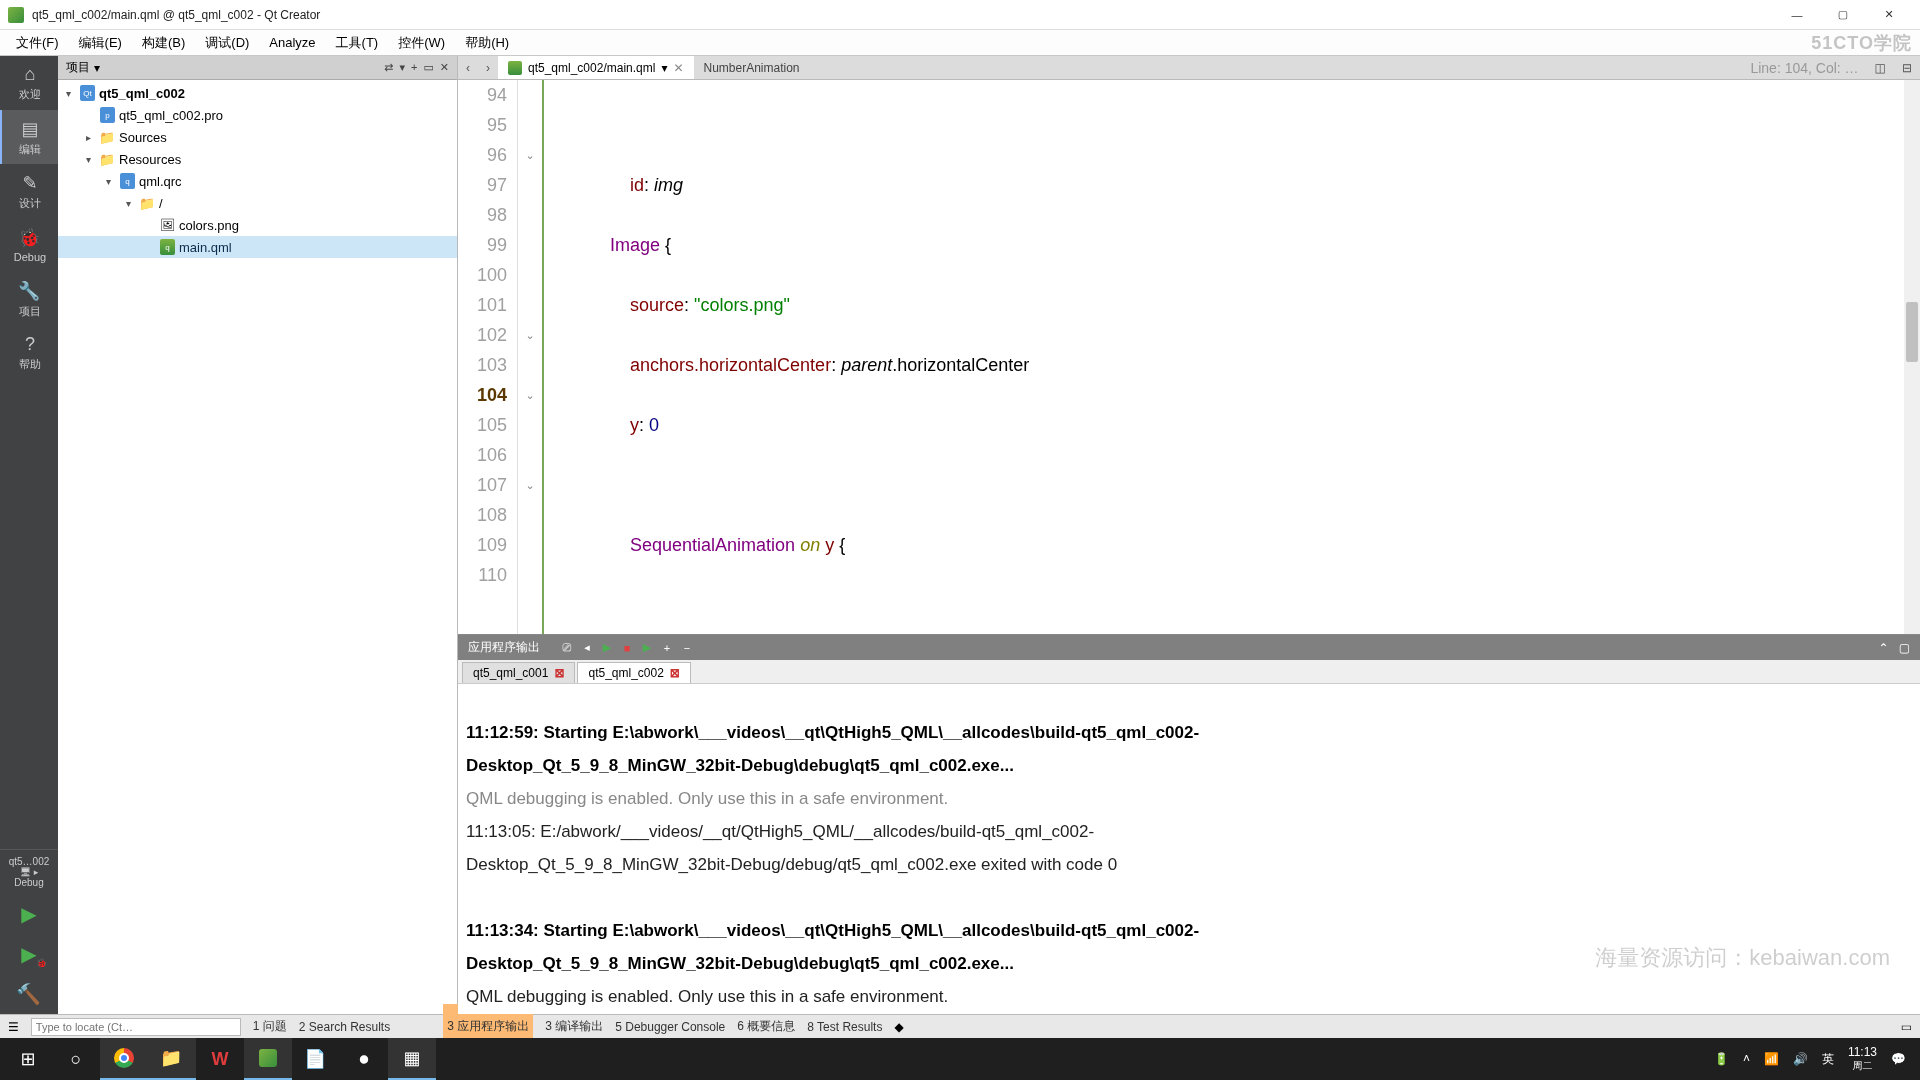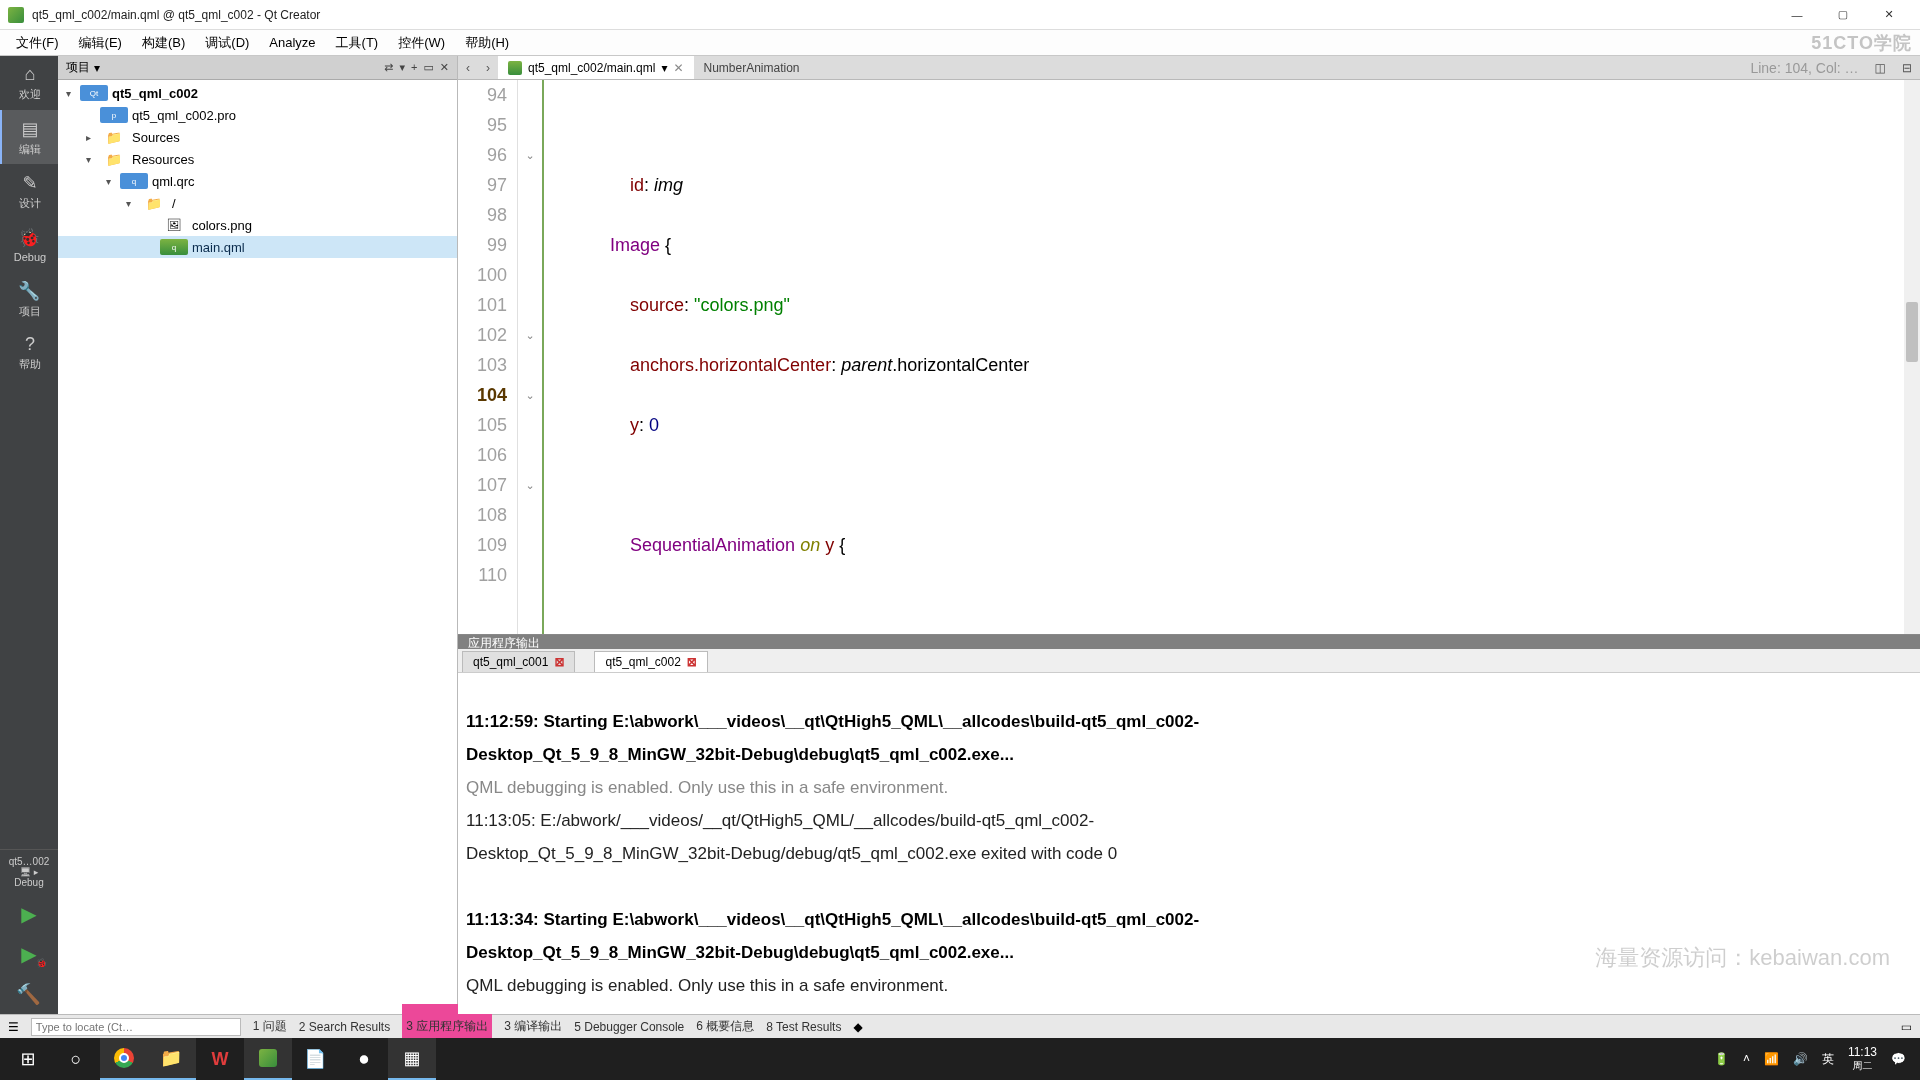--- a/index.html
+++ b/index.html
@@ -26,21 +26,21 @@
 
 .project-pane { width: 400px; background: #fff; border-right: 1px solid #b9b9b9; display: flex; flex-direction: column; }
 .project-header { background: #d0d0d0; height: 24px; display: flex; align-items: center; padding: 0 8px; font-size: 12px; border-bottom: 1px solid #aaa; }
 .project-header .lbl { font-weight: 500; }
 .project-header .tools { margin-left: auto; display: flex; gap: 6px; font-size: 11px; color: #444; }
 .project-header .tools span { cursor: pointer; }
 .tree { flex: 1; font-size: 13px; padding-top: 2px; overflow: auto; }
 .tree .row { display: flex; align-items: center; height: 22px; padding-left: 8px; cursor: pointer; }
 .tree .row.selected { background: #cde6f7; color: #0b2c4d; }
 .tree .arrow { width: 14px; font-size: 10px; color: #555; }
-.tree .ficon { width: 28px; height: 16px; margin-right: 4px; display: flex; align-items: center; justify-content: center; font-size: 12px; }
+.tree .ficon { width: 15px; height: 16px; margin-right: 4px; display: flex; align-items: center; justify-content: center; font-size: 12px; }
 .tree .ficon.folder::before { content: "📁"; font-size: 13px; }
 .tree .ficon.qml { background: linear-gradient(#7cb342,#388e3c); border-radius: 2px; color: #fff; font-size: 8px; }
 .tree .ficon.png::before { content: "🖼"; font-size: 12px; }
 .tree .ficon.qrc { background: #4a90d9; border-radius: 2px; color: #fff; font-size: 8px; }
 .tree .ficon.proj { background: #4a90d9; border-radius: 2px; color: #fff; font-size: 8px; }
 .tree .indent1 { padding-left: 28px; }
 .tree .indent2 { padding-left: 48px; }
 .tree .indent3 { padding-left: 68px; }
 .tree .indent4 { padding-left: 88px; }
 .tree .bold { font-weight: bold; }
@@ -64,40 +64,40 @@
 .type { color: #800080; }
 .prop { color: #800000; }
 .str { color: #008000; }
 .num { color: #000080; }
 .ident { color: #000; font-style: italic; }
 .punc { color: #000; }
 .scrollbar-v { position: absolute; right: 0; top: 0; bottom: 0; width: 16px; background: #f0f0f0; }
 .scrollbar-v .thumb { position: absolute; left: 2px; right: 2px; top: 40%; height: 60px; background: #c0c0c0; border-radius: 2px; }
 
 .output-pane { height: 380px; display: flex; flex-direction: column; border-top: 1px solid #888; }
-.output-header { height: 14px; background: #808080; color: #fff; display: flex; align-items: flex-start; padding: 0 10px; font-size: 12px; gap: 10px; flex-direction: column; }
+.output-header { height: 25px; background: #808080; color: #fff; display: flex; align-items: center; padding: 0 10px; font-size: 12px; gap: 10px; }
 .output-header .controls { display: flex; gap: 6px; margin-left: 10px; }
 .output-header .controls span { width: 14px; height: 14px; display: flex; align-items: center; justify-content: center; cursor: pointer; font-size: 11px; }
 .output-header .controls .stop { color: #e04040; }
 .output-header .controls .play { color: #4caf50; }
-.output-tabs { height: 24px; background: #efefef; display: flex; align-items: flex-end; padding-left: 4px; font-size: 12px; border-bottom: 1px solid #ccc; gap: 17px; }
+.output-tabs { height: 24px; background: #efefef; display: flex; align-items: flex-end; padding-left: 4px; font-size: 12px; border-bottom: 1px solid #ccc; }
 .output-tabs .tab { padding: 3px 10px; background: #e0e0e0; border: 1px solid #bbb; border-bottom: none; margin-right: 2px; cursor: pointer; display: flex; align-items: center; gap: 6px; }
 .output-tabs .tab.active { background: #fff; }
 .output-tabs .tab .close { color: #cc3333; font-weight: bold; }
 .output-body { flex: 1; background: #fff; font-family: Consolas, monospace; font-size: 17px; line-height: 32px; padding: 0 8px; overflow: auto; white-space: pre-wrap; }
 .output-body .out-blue { color: #000000; font-weight: bold; }
 .output-body .out-gray { color: #888; }
 .output-body .out-black { color: #222; }
 .watermark-ol { position: relative; }
 .watermark-txt { position: absolute; right: 30px; bottom: 40px; font-size: 22px; color: rgba(60,60,60,0.25); font-family: Arial; pointer-events: none; }
 
 .statusbar { height: 24px; background: #e8e8e8; border-top: 1px solid #bbb; display: flex; align-items: center; font-size: 12px; padding: 0 8px; gap: 12px; }
 .statusbar .search { width: 210px; height: 18px; border: 1px solid #bbb; padding: 0 4px; font-size: 11px; color: #888; background: #fff; }
 .statusbar .panel { cursor: pointer; color: #333; }
-.statusbar .panel.active { background: #ec4899; padding: 14px 4px; }
+.statusbar .panel.active { background: #fdba74; padding: 14px 4px; margin-left: 41px; }
 
 .taskbar { height: 42px; background: #1f1f1f; display: flex; align-items: center; padding: 0 4px; color: #fff; font-size: 12px; }
 .taskbar .tbtn { width: 48px; height: 42px; display: flex; align-items: center; justify-content: center; font-size: 18px; cursor: pointer; }
 .taskbar .tbtn.active { border-bottom: 2px solid #76b9ed; background: #333; }
 .taskbar .tray { margin-left: auto; display: flex; align-items: center; gap: 14px; padding-right: 10px; }
 .taskbar .clock { text-align: center; line-height: 14px; }
 </style>
 </head>
 <body>
 

